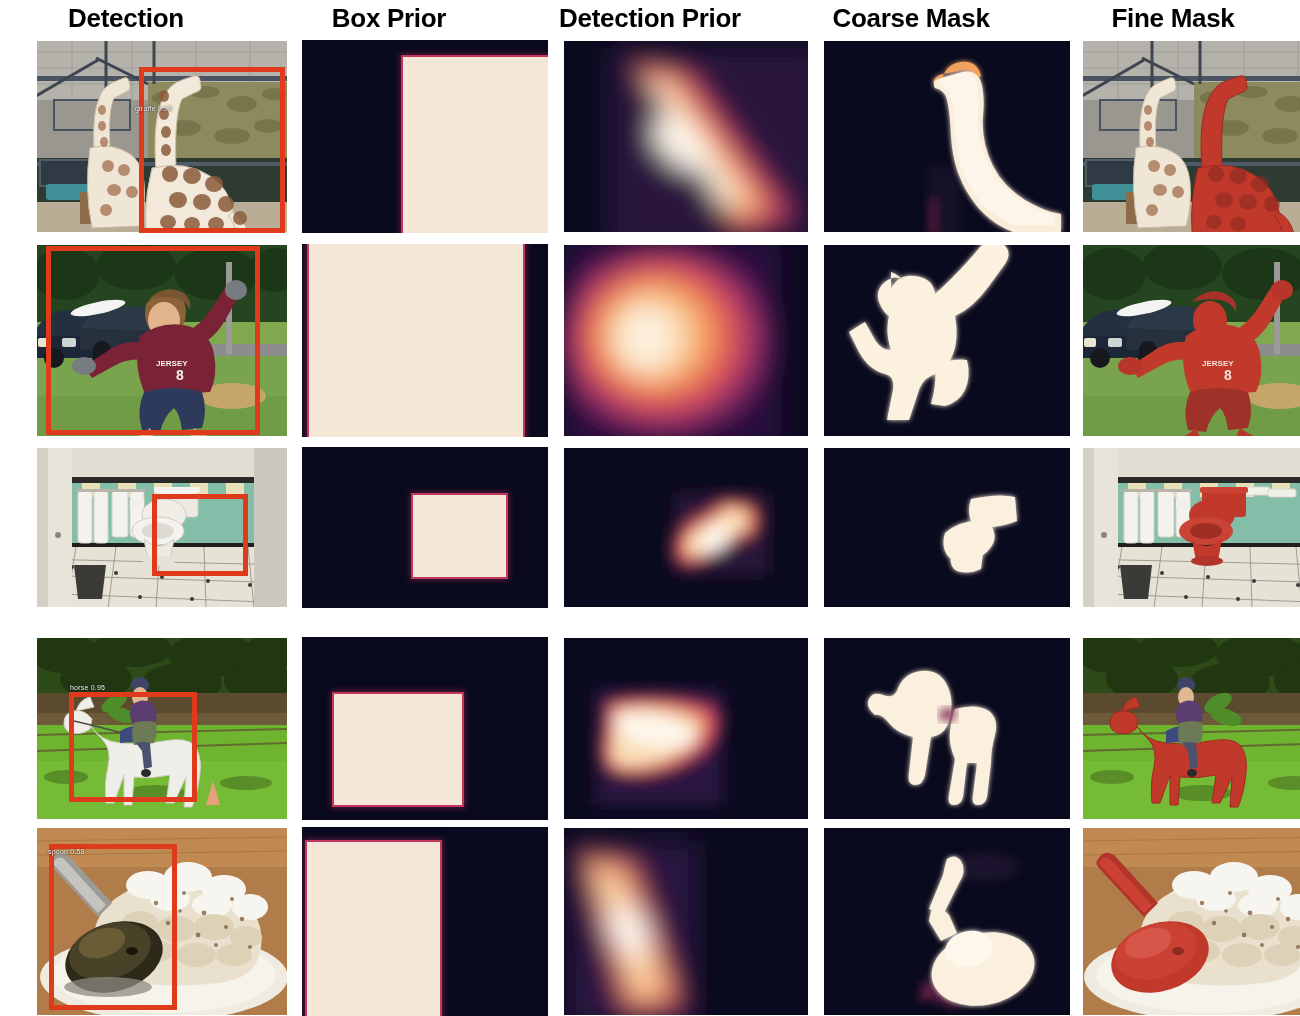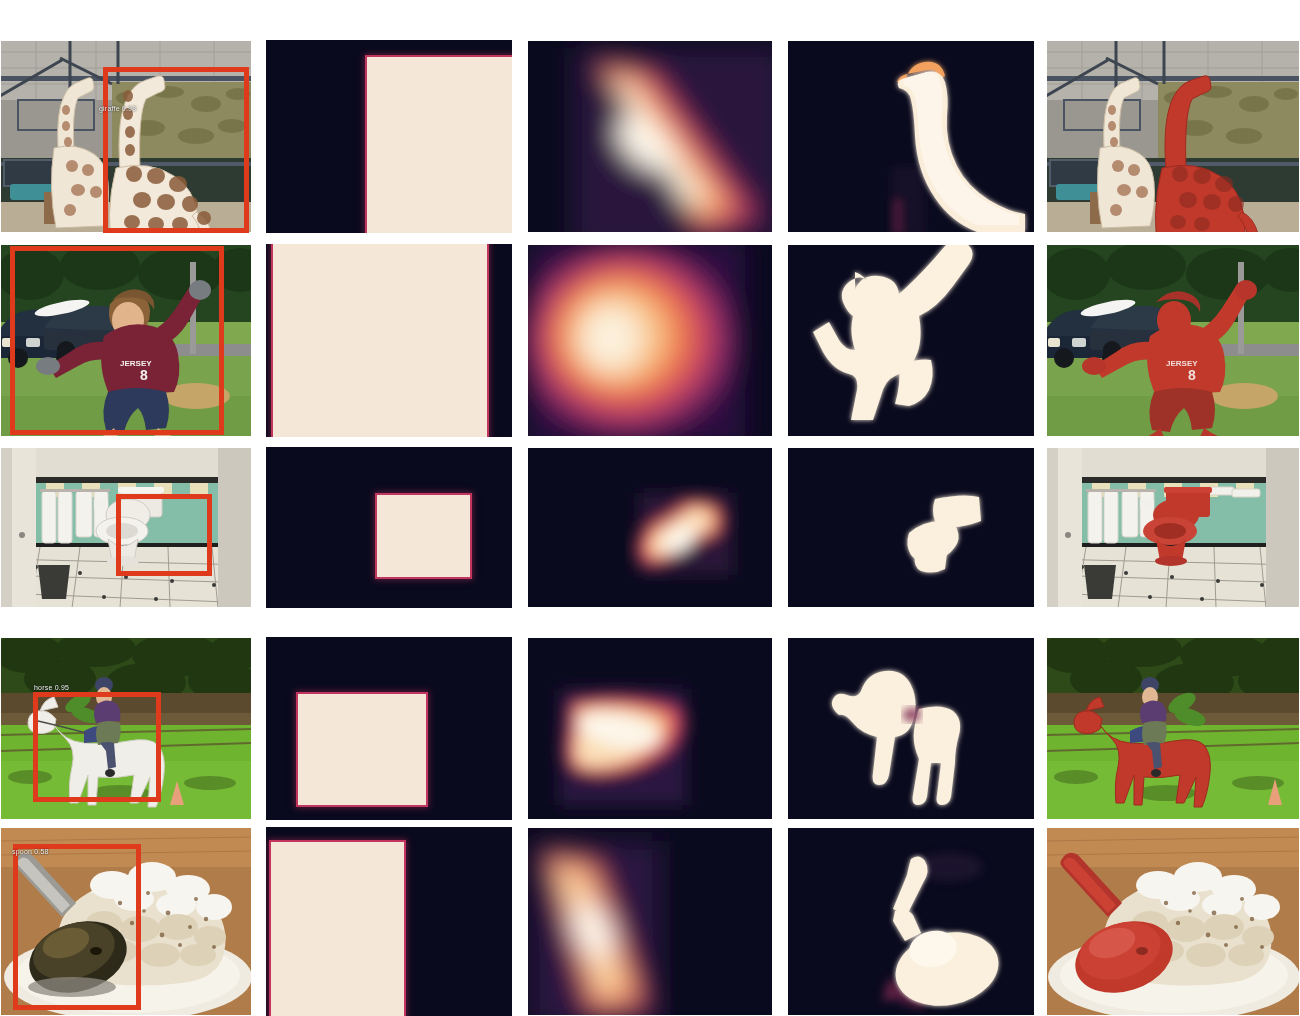--- a/index.html
+++ b/index.html
@@ -14,21 +14,21 @@
   
   .header-row { position:absolute; left:0; top:0; width:1300px; height:36px; }
   .col-header {
     position:absolute; top:2px; height:32px;
     font-weight:bold; font-size:26px; color:#000;
     text-align:center; line-height:32px;
     letter-spacing:-0.3px;
   }
 
   
-  .cell { position:absolute; overflow:hidden; background:#0a0a1e; }
+  .cell { position:absolute; overflow:hidden; background:#0a0a1e;margin-left:36px; }
   .cell.photo { background:#8a8a86; }
 
   
   .scene { position:absolute; inset:0; }
 
   
   .detbox {
     position:absolute; border:5px solid #e03a1d;
     box-sizing:border-box; z-index:40;
   }
@@ -45,20 +45,27 @@
     box-shadow: 0 0 0 2px #c1355e, 0 0 6px 3px rgba(160,40,80,.55);
   }
 
   svg { display:block; }
 </style>
 </head>
 <body>
 
 <div id="figure">
 
+  <div class="header-row">
+    <div class="col-header" style="left:0px;   width:252px;">Detection</div>
+    <div class="col-header" style="left:266px; width:246px;">Box Prior</div>
+    <div class="col-header" style="left:527px; width:246px;">Detection Prior</div>
+    <div class="col-header" style="left:787px; width:248px;">Coarse Mask</div>
+    <div class="col-header" style="left:1046px;width:254px;">Fine Mask</div>
+  </div>
 
   <svg width="0" height="0" style="position:absolute">
     <defs>
 
       <radialGradient id="magma" cx="50%" cy="50%" r="62%">
         <stop offset="0%" stop-color="#fdf3e3"></stop>
         <stop offset="22%" stop-color="#f9cfa0"></stop>
         <stop offset="42%" stop-color="#ef7255"></stop>
         <stop offset="62%" stop-color="#b5346c"></stop>
         <stop offset="80%" stop-color="#5d1a60"></stop>

